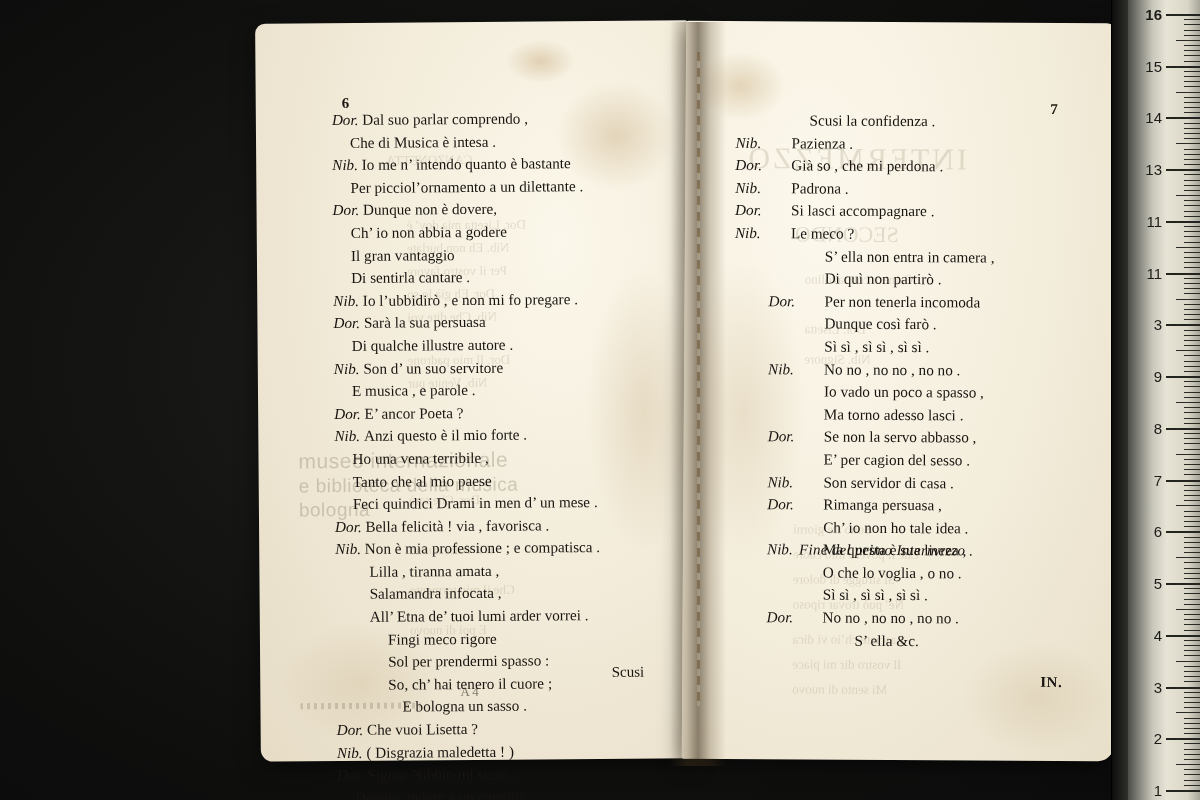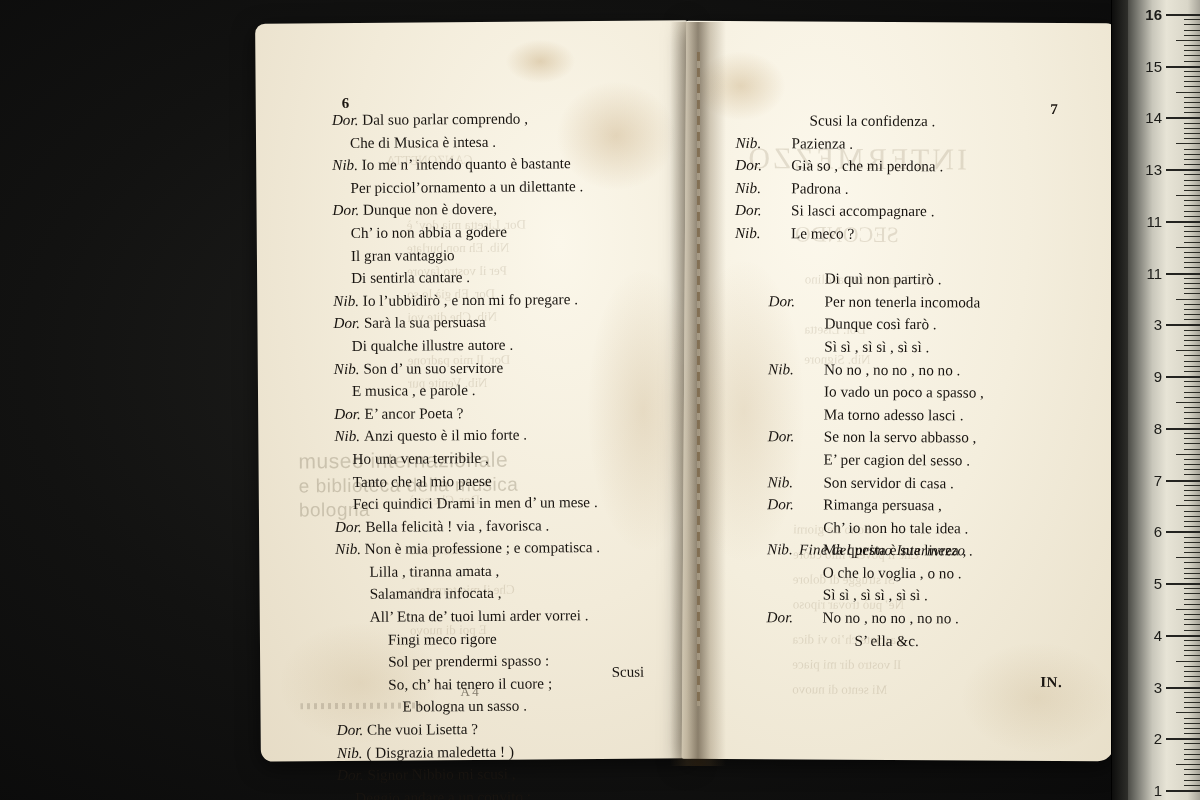--- a/index.html
+++ b/index.html
@@ -326,21 +326,21 @@
 
       <div class="content">
         <div class="folio right">7</div>
         <div class="lines right" id="right-lines">
             <div class="ln ind1"><span class="spkcol"></span><span class="txtcol">Scusi la confidenza .</span></div>
             <div class="ln"><span class="spkcol">Nib.</span><span class="txtcol">Pazienza .</span></div>
             <div class="ln"><span class="spkcol">Dor.</span><span class="txtcol">Già so , che mi perdona .</span></div>
             <div class="ln"><span class="spkcol">Nib.</span><span class="txtcol">Padrona .</span></div>
             <div class="ln"><span class="spkcol">Dor.</span><span class="txtcol">Si lasci accompagnare .</span></div>
             <div class="ln"><span class="spkcol">Nib.</span><span class="txtcol">Le meco ?</span></div>
-            <div class="ln ind2"><span class="spkcol"></span></div>
+            <div class="ln ind2"><span class="spkcol"></span><span class="txtcol">S’ ella non entra in camera ,</span></div>
             <div class="ln ind2"><span class="spkcol"></span><span class="txtcol">Di quì non partirò .</span></div>
             <div class="ln ind2"><span class="spkcol">Dor.</span><span class="txtcol">Per non tenerla incomoda</span></div>
             <div class="ln ind2"><span class="spkcol"></span><span class="txtcol">Dunque così farò .</span></div>
             <div class="ln ind2"><span class="spkcol"></span><span class="txtcol">Sì sì , sì sì , sì sì .</span></div>
             <div class="ln ind2"><span class="spkcol">Nib.</span><span class="txtcol">No no , no no , no no .</span></div>
             <div class="ln ind2"><span class="spkcol"></span><span class="txtcol">Io vado un poco a spasso ,</span></div>
             <div class="ln ind2"><span class="spkcol"></span><span class="txtcol">Ma torno adesso lasci .</span></div>
             <div class="ln ind2"><span class="spkcol">Dor.</span><span class="txtcol">Se non la servo abbasso ,</span></div>
             <div class="ln ind2"><span class="spkcol"></span><span class="txtcol">E’ per cagion del sesso .</span></div>
             <div class="ln ind2"><span class="spkcol">Nib.</span><span class="txtcol">Son servidor di casa .</span></div>

